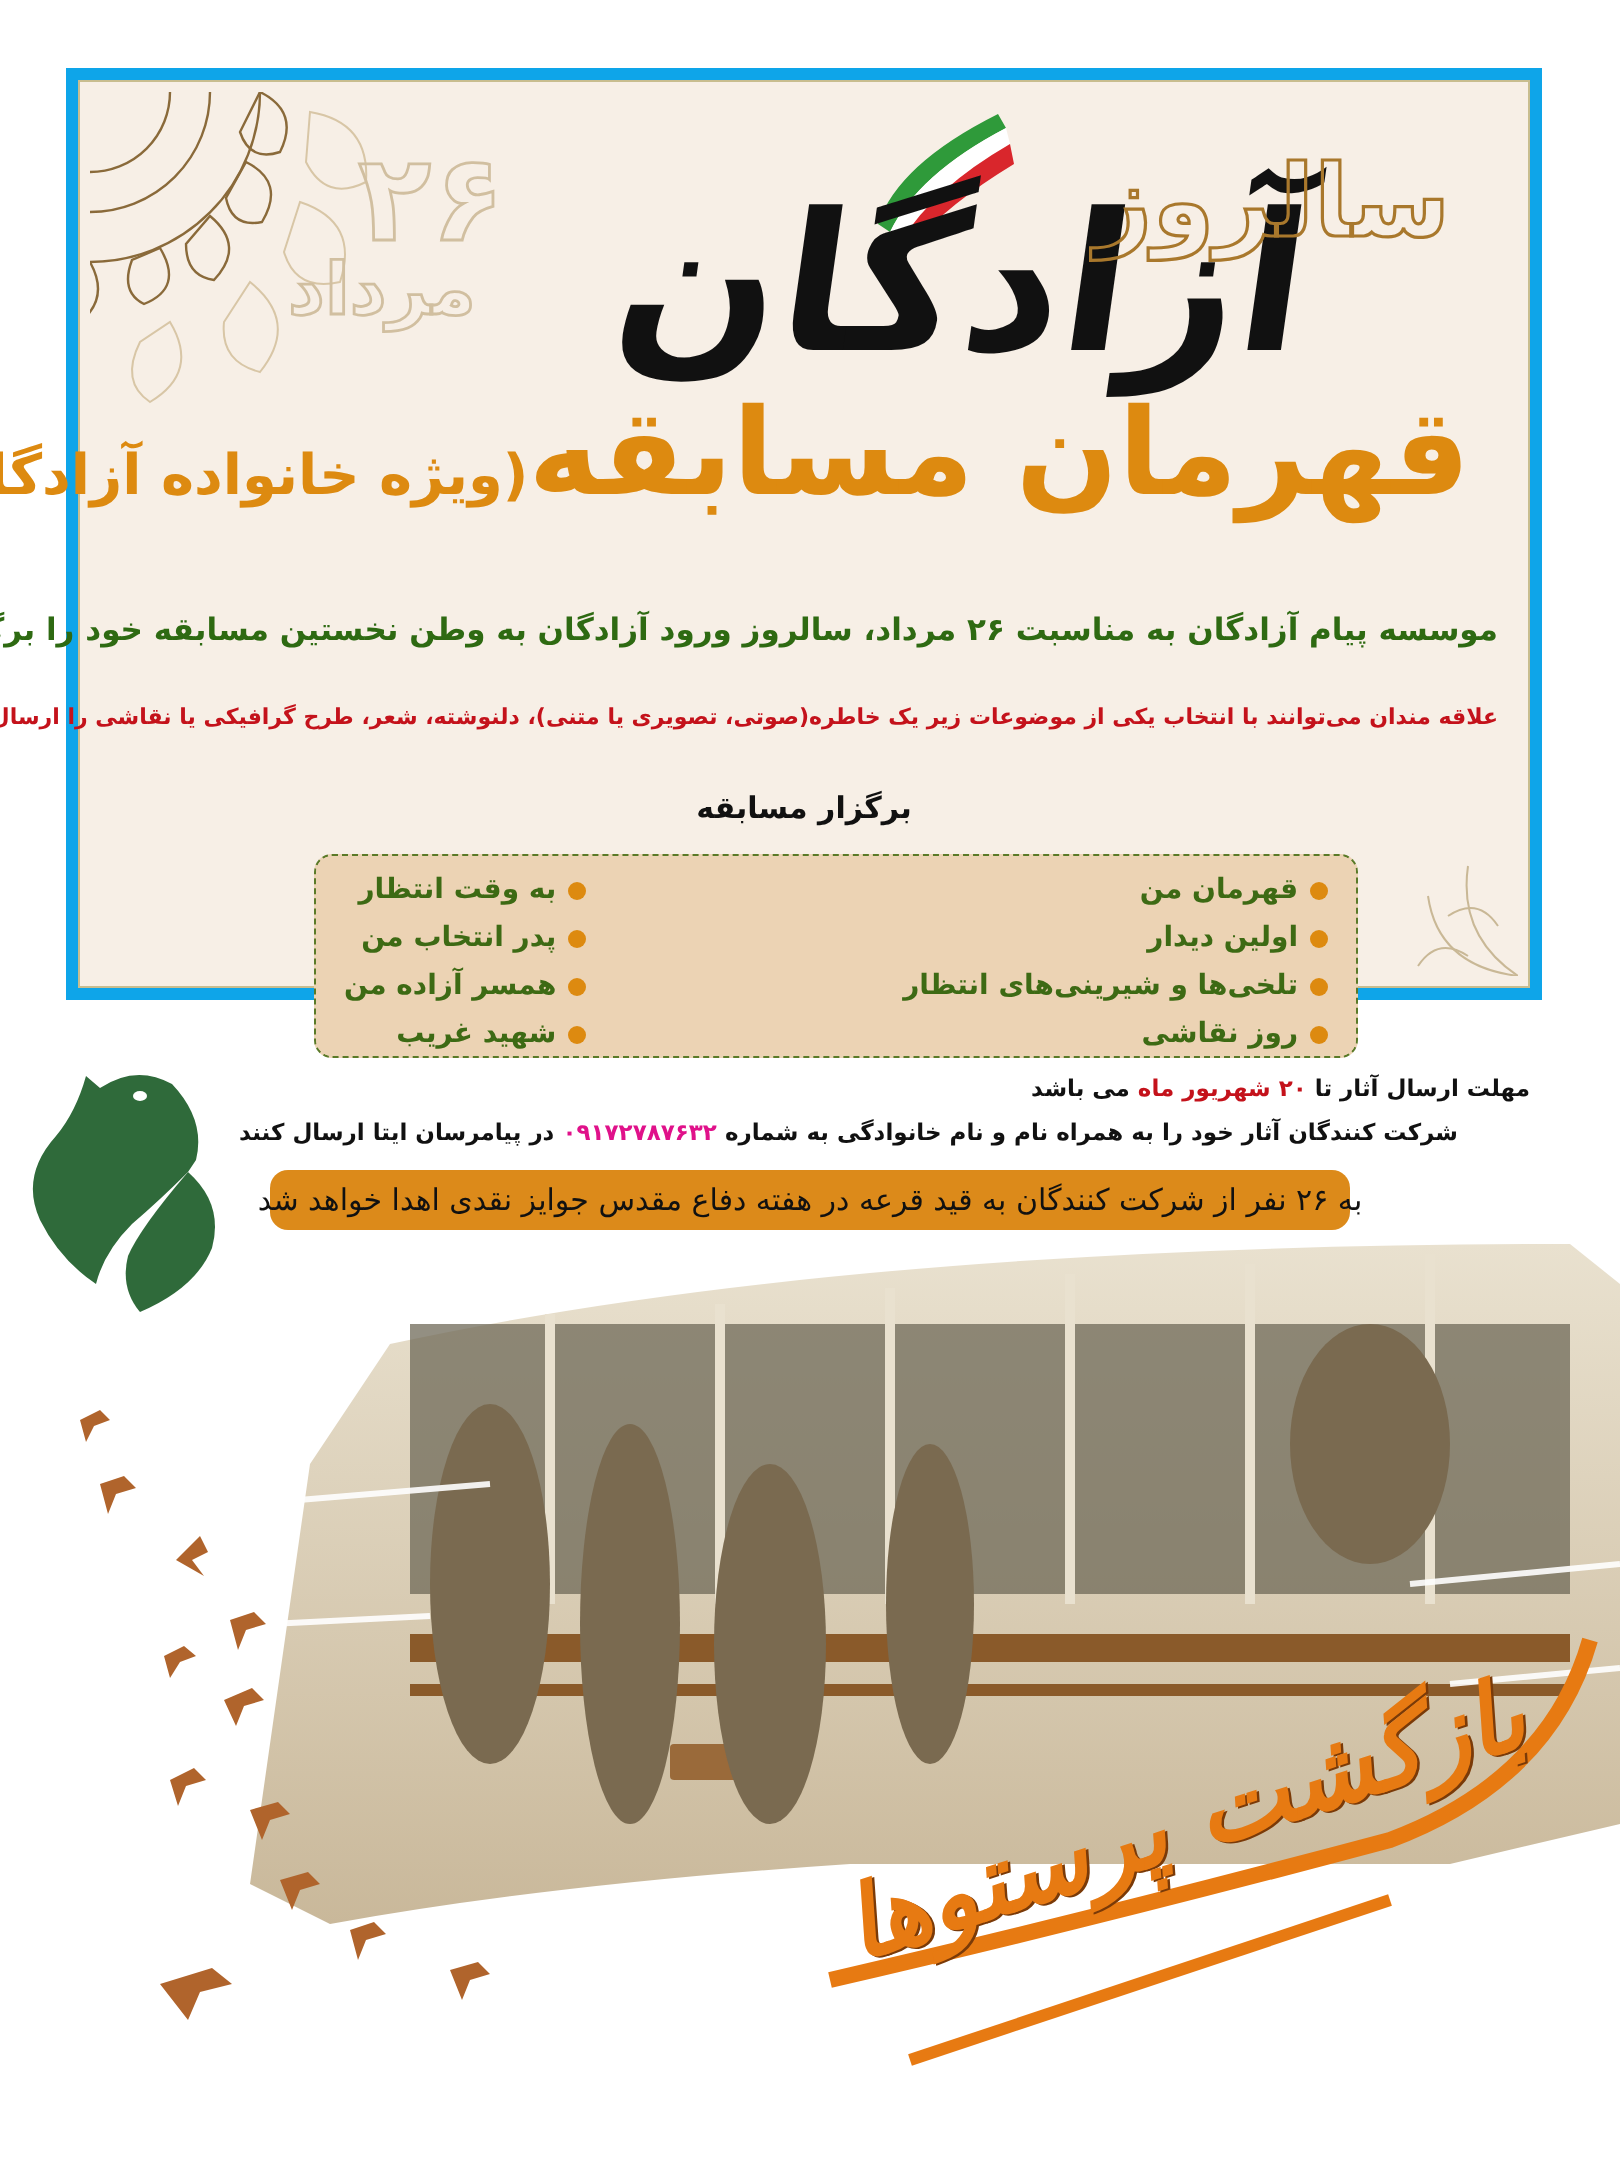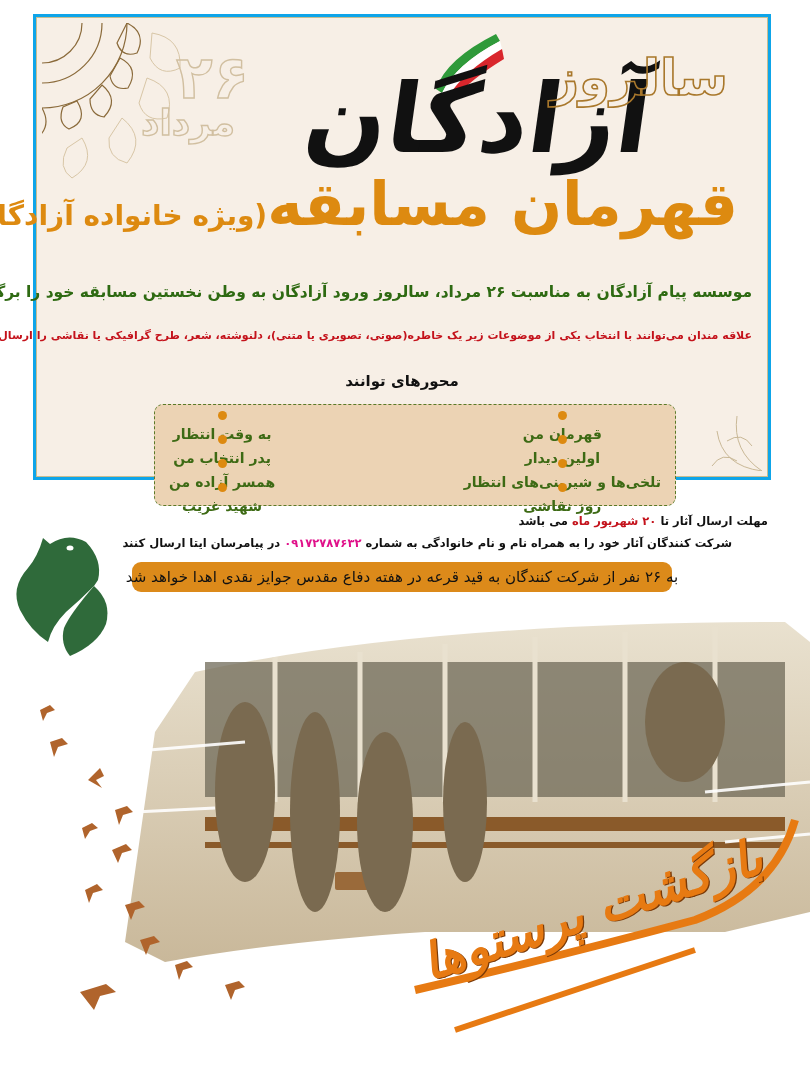--- a/index.html
+++ b/index.html
@@ -1,33 +1,33 @@
 <!DOCTYPE html>
 <html><head>
 <meta charset="utf-8">
 <style>
   html,body{margin:0;padding:0;}
   body{width:810px;height:1080px;background:#ffffff;position:relative;overflow:hidden;font-family:"DejaVu Sans",sans-serif;}
-  .card{position:absolute;left:33px;top:14px;width:738px;height:466px;background:#f7efe6;border:3px solid #0ea5e9;box-sizing:border-box;box-shadow:0 0 0 1px #c8bd8f inset;}
+  .card{position:absolute;left:33px;top:34px;width:738px;height:466px;background:#f7efe6;border:6px solid #0ea5e9;box-sizing:border-box;box-shadow:0 0 0 1px #c8bd8f inset;}
   .corner-orn{position:absolute;left:6px;top:6px;width:160px;height:160px;}
   .corner-orn2{position:absolute;right:6px;bottom:6px;width:80px;height:60px;}
   .date-outline{position:absolute;left:140px;top:30px;color:transparent;-webkit-text-stroke:1.4px #d1bfa0;font-weight:bold;font-size:60px;line-height:1;direction:rtl;}
   .date-outline .mon{position:absolute;left:-35px;top:58px;font-size:36px;white-space:nowrap;}
   .bazgasht{position:absolute;right:40px;top:32px;font-size:50px;font-weight:bold;color:transparent;-webkit-text-stroke:1.6px #a9782c;direction:rtl;white-space:nowrap;}
   .azadegan{position:absolute;left:270px;top:46px;font-size:96px;font-weight:900;color:#111;direction:rtl;letter-spacing:-2px;white-space:nowrap;transform:skewX(-8deg);}
   .flag{position:absolute;left:380px;top:12px;width:90px;height:70px;}
   .title{position:absolute;right:30px;top:152px;direction:rtl;color:#dd8a10;font-weight:bold;white-space:nowrap;}
   .title .big{font-size:60px;}
   .title .small{font-size:28px;}
   .intro{position:absolute;right:16px;top:266px;width:710px;direction:rtl;text-align:right;color:#2e6a12;font-weight:bold;font-size:15.5px;white-space:nowrap;}
   .sub{position:absolute;right:16px;top:312px;width:710px;direction:rtl;text-align:right;color:#c4121b;font-weight:bold;font-size:11px;white-space:nowrap;}
   .axes-title{position:absolute;left:0;right:0;top:355px;text-align:center;direction:rtl;color:#111;font-weight:bold;font-size:15px;}
   .topics{position:absolute;left:118px;top:387px;width:522px;height:102px;background:#ecd3b4;border:1.5px dashed #5a7a28;border-radius:9px;box-sizing:border-box;direction:rtl;display:flex;justify-content:space-between;padding:6px 14px 0 14px;}
   .col{display:flex;flex-direction:column;gap:2px;}
-  .topic{display:flex;align-items:center;gap:6px;color:#3d6a14;font-weight:bold;font-size:14px;height:22px;white-space:nowrap;flex-direction:column;}
+  .topic{display:flex;align-items:center;gap:6px;color:#3d6a14;font-weight:bold;font-size:14px;height:22px;white-space:nowrap;}
   .dot{width:9px;height:9px;border-radius:50%;background:#dd8a10;display:inline-block;flex:none;}
   .deadline{position:absolute;left:0;right:0;top:497px;text-align:right;direction:rtl;color:#111;font-weight:bold;font-size:11.5px;}
   .deadline .hl{color:#c4121b;}
   .send{position:absolute;right:36px;top:519px;direction:rtl;text-align:right;color:#111;font-weight:bold;font-size:11.5px;white-space:nowrap;}
   .send .hl{color:#e0118a;margin-top:44px;}
   .prize{position:absolute;left:96px;top:545px;width:540px;height:30px;background:#dc8a1a;border-radius:9px;direction:rtl;display:flex;align-items:center;justify-content:center;color:#111;font-size:15px;white-space:nowrap;}
   .logo{position:absolute;left:8px;top:520px;width:110px;height:140px;}
   .photo{position:absolute;left:125px;top:612px;width:685px;height:350px;}
   .calligraphy{position:absolute;left:395px;top:800px;width:420px;height:260px;}
   .birds{position:absolute;left:0;top:680px;width:260px;height:400px;}
@@ -69,21 +69,21 @@
   <div class="azadegan">آزادگان</div>
   <div class="bazgasht">سالروز</div>
 
   <div class="title">
     <span class="big">قهرمان مسابقه</span><span class="small">(ویژه خانواده آزادگان)</span>
   </div>
 
   <div class="intro">موسسه پیام آزادگان به مناسبت ۲۶ مرداد، سالروز ورود آزادگان به وطن نخستین مسابقه خود را  برگزار می‌کند.</div>
   <div class="sub">علاقه مندان می‌توانند با انتخاب یکی از موضوعات زیر یک خاطره(صوتی، تصویری یا متنی)، دلنوشته، شعر، طرح گرافیکی یا نقاشی را ارسال کنند.</div>
 
-  <div class="axes-title">محورهای توانند</div>
+  <div class="axes-title">برگزار مسابقه</div>
 
   <div class="topics">
     <div class="col">
       <div class="topic">
           <span class="dot"></span>
           <span>قهرمان من</span>
         </div>
       <div class="topic">
           <span class="dot"></span>
           <span>اولین دیدار</span>

